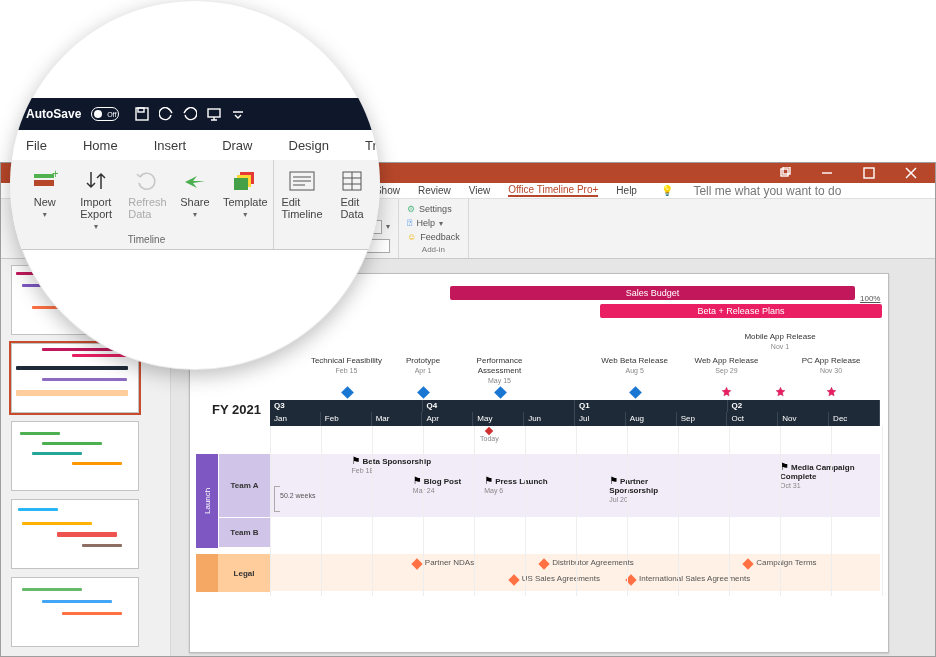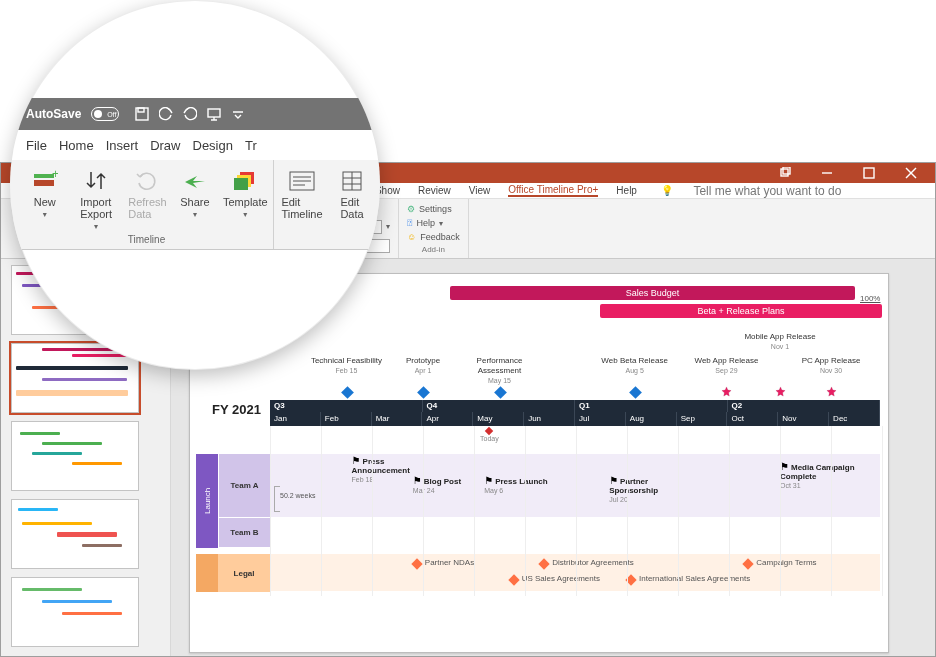--- a/index.html
+++ b/index.html
@@ -63,29 +63,29 @@
   .flag { position:absolute; font-size:8px; color:#222; line-height:9px;}
   .flag .d{ color:#888; font-size:7px;}
   .flag::before{ content:"⚑"; font-size:10px; color:#000; margin-right:2px;}
   .dmd { position:absolute; width:8px; height:8px; transform:rotate(45deg);}
   .dmd.orange{ background:#ff7043;}
   .dlbl { position:absolute; font-size:8px; color:#555;}
   .bracket{ position:absolute; border-left:1px solid #aaa; border-top:1px solid #aaa; border-bottom:1px solid #aaa; font-size:7px; color:#888; padding-left:2px;}
 
   
   .lens { position:absolute; left:10px; top:0px; width:370px; height:370px; border-radius:50%; background:#fff; overflow:hidden; box-shadow:0 6px 20px rgba(0,0,0,.25), inset 0 0 0 1px rgba(0,0,0,.08);}
-  .lens .titlebar2 { position:absolute; top:98px; left:0; right:0; height:32px; background:#737373; display:flex; align-items:center; gap:10px; padding:0 16px;}
+  .lens .titlebar2 { position:absolute; top:98px; left:0; right:0; height:32px; background:#0f172a; display:flex; align-items:center; gap:10px; padding:0 16px;}
   .titlebar2 .autosave { color:#fff; font-size:12px; font-weight:600;}
   .titlebar2 .pill { width:28px; height:14px; border:1px solid #fff; border-radius:7px; position:relative; display:flex; align-items:center; justify-content:flex-end; padding:0 2px;}
   .titlebar2 .pill .dot{ width:8px; height:8px; border-radius:50%; background:#fff; position:absolute; left:2px;}
   .titlebar2 .pill .off{ color:#fff; font-size:7px;}
   .titlebar2 .qat{ display:flex; gap:10px; margin-left:6px;}
   .titlebar2 .qat .i{ width:14px; height:14px; display:flex; align-items:center; justify-content:center;}
   .titlebar2 .qat svg{ stroke:#fff; fill:none; stroke-width:1.4;}
-  .lens .menubar2 { position:absolute; top:130px; left:0; right:0; height:30px; background:#fff; display:flex; gap:12px; padding:0 16px; align-items:center; font-size:13px; color:#3b3b3b;}
+  .lens .menubar2 { position:absolute; top:130px; left:0; right:0; height:30px; background:#fff; display:flex; gap:36px; padding:0 16px; align-items:center; font-size:13px; color:#3b3b3b;}
   .lens .ribbon3 { position:absolute; top:160px; left:0; right:0; height:90px; background:#f3f3f3; display:flex; border-bottom:1px solid #c9c9c9;}
   .ribbon3 .rgrp { display:flex; flex-direction:column; justify-content:flex-start; border-right:1px solid #d0d0d0; padding:6px 0 2px;}
   .ribbon3 .btns { display:flex; gap:2px;}
   .ribbon3 .rbtn { width:50px; display:flex; flex-direction:column; align-items:center; gap:2px; font-size:11px; color:#444; padding:2px 2px;}
   .ribbon3 .rbtn .ic{ width:28px; height:26px; display:flex; align-items:center; justify-content:center;}
   .ribbon3 .rbtn.dis{ color:#aaa;}
   .ribbon3 .grplabel{ font-size:10px; color:#666; text-align:center; margin-top:auto; padding-bottom:2px;}
 
   .chev{ font-size:8px; color:#666;}
 </style>
@@ -256,21 +256,21 @@
         <div class="swim" style="top:180px; height:64px;">
           <div class="head" style="height:94px;">
               <span>Launch</span>
             </div>
           <div class="sub">
               <span>Team A</span>
             </div>
           <div class="body" id="lane0">
               <div class="bracket" style="left: 4px; top: 32px; height: 26px; width: 6px;"></div>
               <div class="dlbl" style="left: 10px; top: 38px; font-size: 7px;">50.2 weeks</div>
-              <div class="flag" style="left: 81.6px; top: 2px; width: 90px;"><b>Press Announcement</b><br><span class="d">Feb 18</span></div>
+              <div class="flag" style="left: 81.6px; top: 2px; width: 90px;"><b>Beta Sponsorship</b><br><span class="d">Feb 18</span></div>
               <div class="flag" style="left: 142.8px; top: 22px; width: 90px;"><b>Blog Post</b><br><span class="d">Mar 24</span></div>
               <div class="flag" style="left: 214.2px; top: 22px; width: 90px;"><b>Press Launch</b><br><span class="d">May 6</span></div>
               <div class="flag" style="left: 339.15px; top: 22px; width: 90px;"><b>Partner Sponsorship</b><br><span class="d">Jul 20</span></div>
               <div class="flag" style="left: 510px; top: 8px; width: 90px;"><b>Media Campaign Complete</b><br><span class="d">Oct 31</span></div>
             </div>
         </div>
         <div class="swim l2" style="top:244px; height:30px;">
           <div class="head"></div>
           <div class="sub">
               <span>Team B</span>

